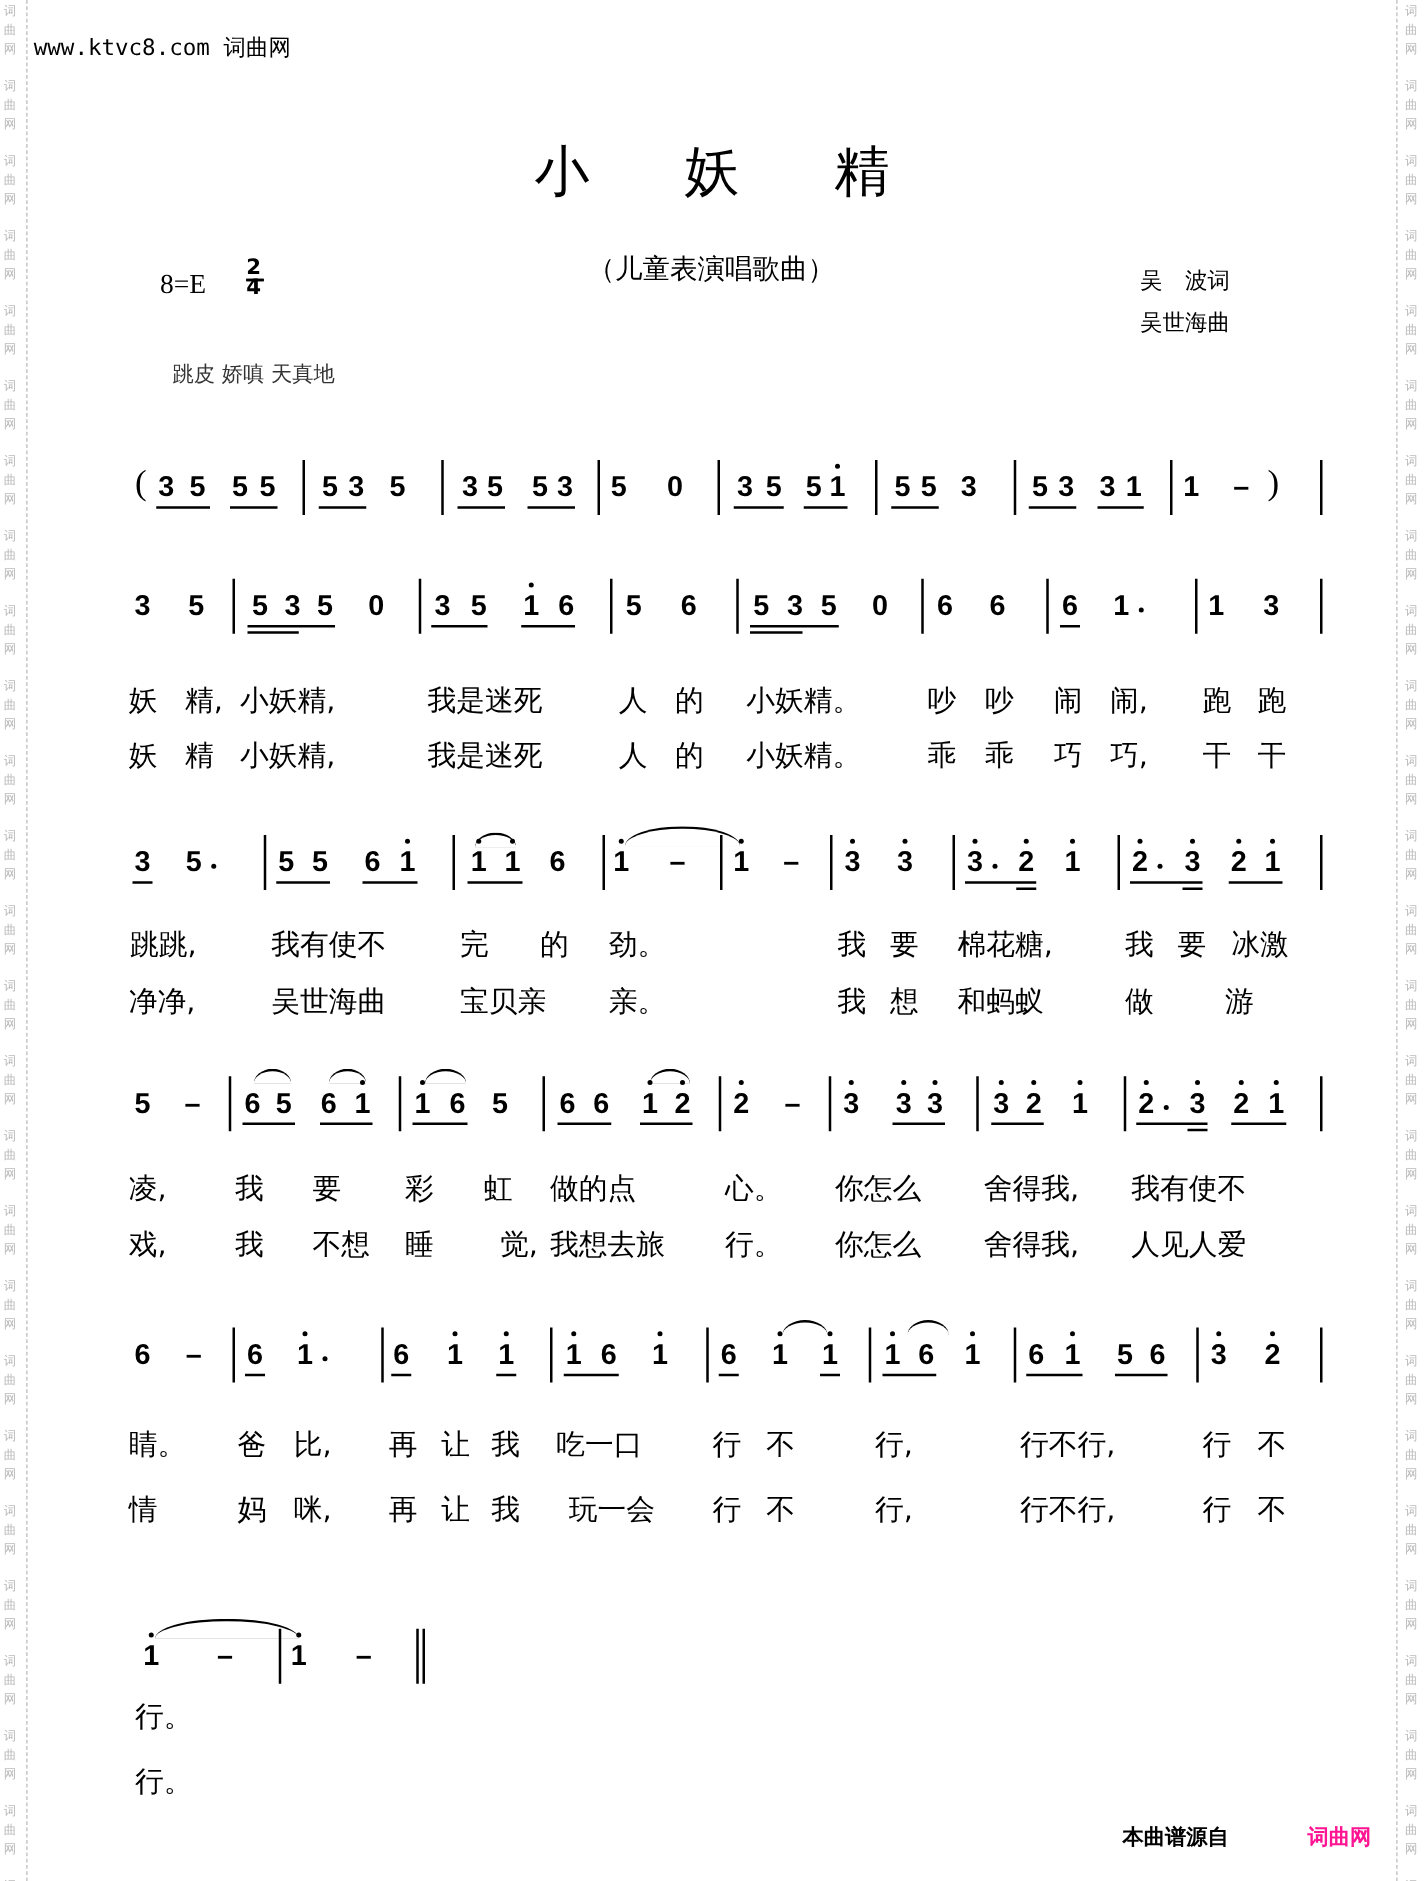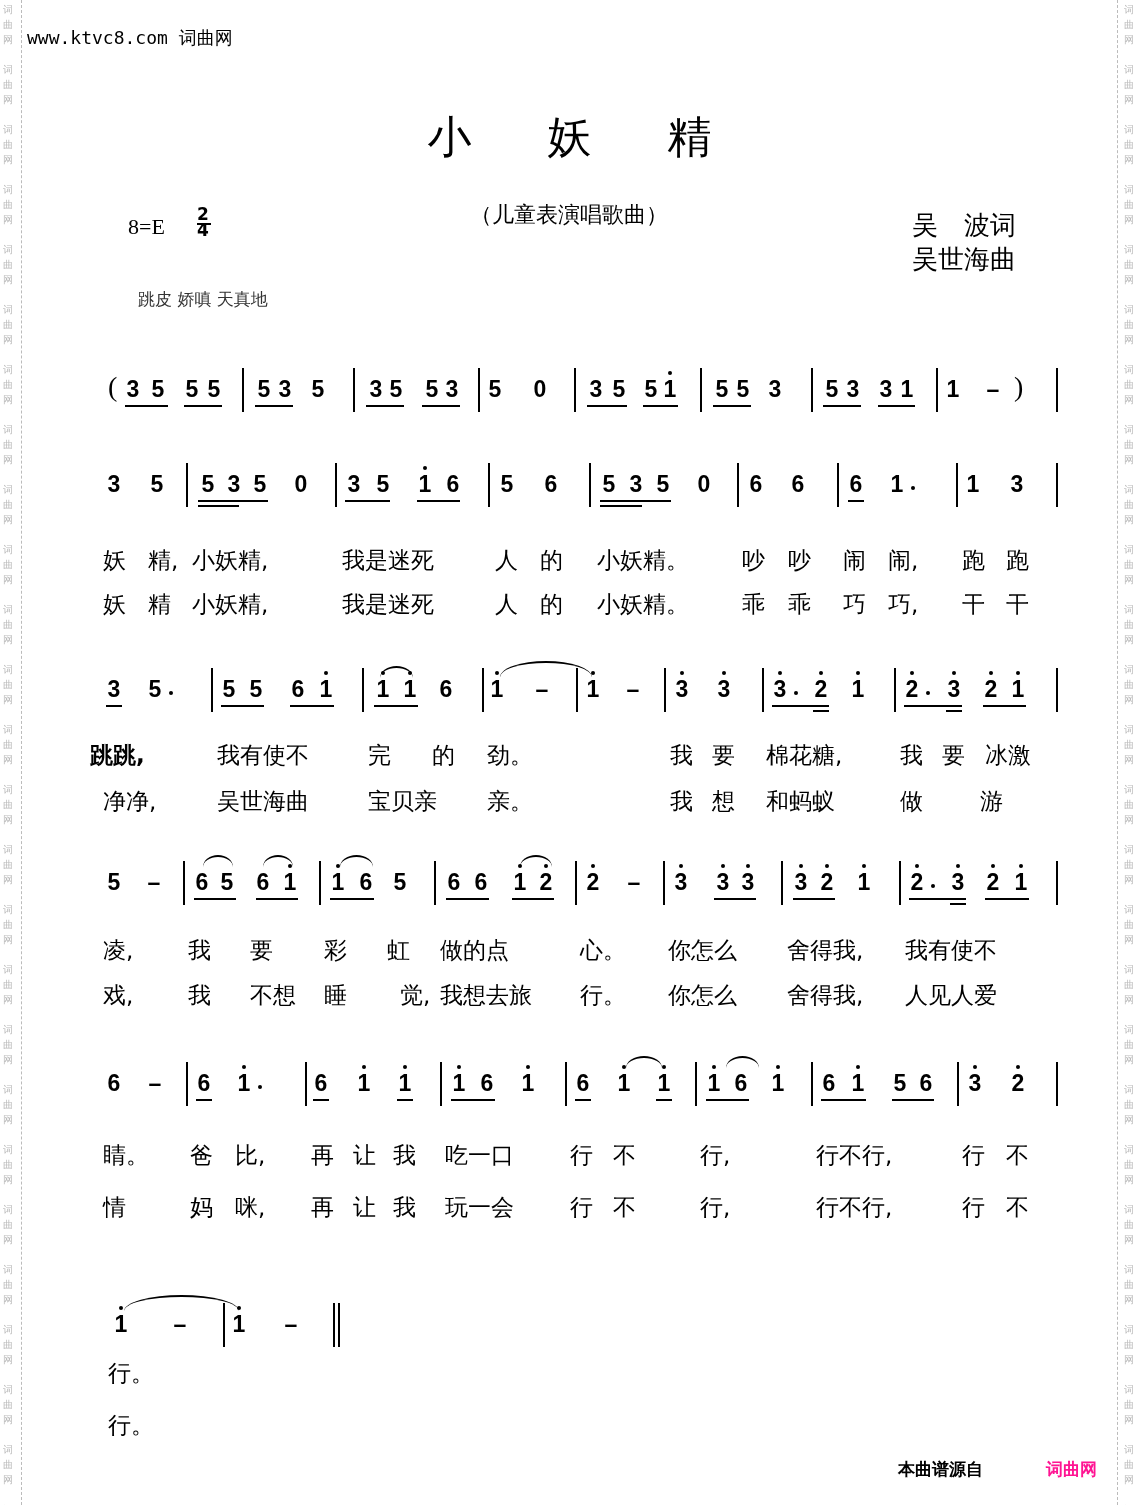--- a/index.html
+++ b/index.html
@@ -6,21 +6,21 @@
   body{width:1139px;height:1505px;position:relative;overflow:hidden;font-family:"DejaVu Sans",sans-serif;color:#000;}
   .margin-col{position:absolute;top:0;width:14px;height:1505px;font-size:10px;line-height:15px;color:#bbb;text-align:center;}
   .margin-line{position:absolute;top:0;height:1505px;border-left:1px dashed #bbb;}
   .site-header{position:absolute;left:27px;top:26px;font-family:"DejaVu Sans Mono",monospace;font-size:18px;}
   .title{position:absolute;left:0;width:1139px;top:108px;text-align:center;font-size:44px;letter-spacing:0;}
   .title span{display:inline-block;margin:0 38px;}
   .subtitle{position:absolute;left:470px;top:200px;font-size:22px;}
   .key{position:absolute;left:128px;top:214px;font-size:22px;font-family:"Liberation Serif",serif;font-weight:normal;}
   .timesig{position:absolute;left:197px;top:206px;font-size:17px;font-weight:bold;text-align:center;line-height:16px;}
   .timesig .bar{border-top:2px solid #000;width:14px;margin:1px auto;}
-  .credits{position:absolute;left:912px;top:208px;font-size:26px;line-height:34px;}
+  .credits{position:absolute;left:912px;top:208px;font-size:18px;line-height:34px;}
   .expression{position:absolute;left:138px;top:288px;font-size:17px;color:#333;}
   .staff{position:absolute;left:0;top:0;width:1139px;height:1505px;pointer-events:none;}
   .n{position:absolute;font-size:23px;font-weight:bold;font-family:"Liberation Sans",sans-serif;width:20px;text-align:center;transform:translateX(-10px);}
   .dot-above{position:absolute;width:4px;height:4px;border-radius:50%;background:#000;}
   .uline{position:absolute;height:2px;background:#000;}
   .bar{position:absolute;width:2px;background:#000;}
   .arc{position:absolute;border-top:2px solid #000;border-radius:50% 50% 0 0 / 100% 100% 0 0;}
   .paren{position:absolute;font-size:28px;font-family:"Liberation Serif",serif;}
   .lyric{position:absolute;font-size:23px;white-space:pre;}
   .footer-label{position:absolute;left:898px;top:1458px;font-size:17px;font-weight:bold;}
@@ -499,21 +499,21 @@
     <div class="lyric" style="left: 342px; top: 589px;">我是迷死</div>
     <div class="lyric" style="left: 495px; top: 589px;">人</div>
     <div class="lyric" style="left: 540px; top: 589px;">的</div>
     <div class="lyric" style="left: 597px; top: 589px;">小妖精。</div>
     <div class="lyric" style="left: 742px; top: 589px;">乖</div>
     <div class="lyric" style="left: 788px; top: 589px;">乖</div>
     <div class="lyric" style="left: 843px; top: 589px;">巧</div>
     <div class="lyric" style="left: 888px; top: 589px;">巧,</div>
     <div class="lyric" style="left: 962px; top: 589px;">干</div>
     <div class="lyric" style="left: 1006px; top: 589px;">干</div>
-    <div class="lyric" style="left: 90px; top: 740px; font-weight: bold;">跳跳,</div>
+    <div class="lyric" style="left: 104px; top: 740px;">跳跳,</div>
     <div class="lyric" style="left: 217px; top: 740px;">我有使不</div>
     <div class="lyric" style="left: 368px; top: 740px;">完</div>
     <div class="lyric" style="left: 432px; top: 740px;">的</div>
     <div class="lyric" style="left: 487px; top: 740px;">劲。</div>
     <div class="lyric" style="left: 670px; top: 740px;">我</div>
     <div class="lyric" style="left: 712px; top: 740px;">要</div>
     <div class="lyric" style="left: 766px; top: 740px;">棉花糖,</div>
     <div class="lyric" style="left: 900px; top: 740px;">我</div>
     <div class="lyric" style="left: 942px; top: 740px;">要</div>
     <div class="lyric" style="left: 985px; top: 740px;">冰激</div>
@@ -558,21 +558,21 @@
     <div class="lyric" style="left: 700px; top: 1140px;">行,</div>
     <div class="lyric" style="left: 816px; top: 1140px;">行不行,</div>
     <div class="lyric" style="left: 962px; top: 1140px;">行</div>
     <div class="lyric" style="left: 1006px; top: 1140px;">不</div>
     <div class="lyric" style="left: 103px; top: 1192px;">情</div>
     <div class="lyric" style="left: 190px; top: 1192px;">妈</div>
     <div class="lyric" style="left: 235px; top: 1192px;">咪,</div>
     <div class="lyric" style="left: 311px; top: 1192px;">再</div>
     <div class="lyric" style="left: 353px; top: 1192px;">让</div>
     <div class="lyric" style="left: 393px; top: 1192px;">我</div>
-    <div class="lyric" style="left: 445px; top: 1192px; font-family: Liberation Mono, monospace;">玩一会</div>
+    <div class="lyric" style="left: 455px; top: 1192px; font-family: Liberation Mono, monospace;">玩一会</div>
     <div class="lyric" style="left: 570px; top: 1192px;">行</div>
     <div class="lyric" style="left: 613px; top: 1192px;">不</div>
     <div class="lyric" style="left: 700px; top: 1192px;">行,</div>
     <div class="lyric" style="left: 816px; top: 1192px;">行不行,</div>
     <div class="lyric" style="left: 962px; top: 1192px;">行</div>
     <div class="lyric" style="left: 1006px; top: 1192px;">不</div>
     <div class="lyric" style="left: 108px; top: 1358px;">行。</div>
     <div class="lyric" style="left: 108px; top: 1410px;">行。</div>
   </div>
 

